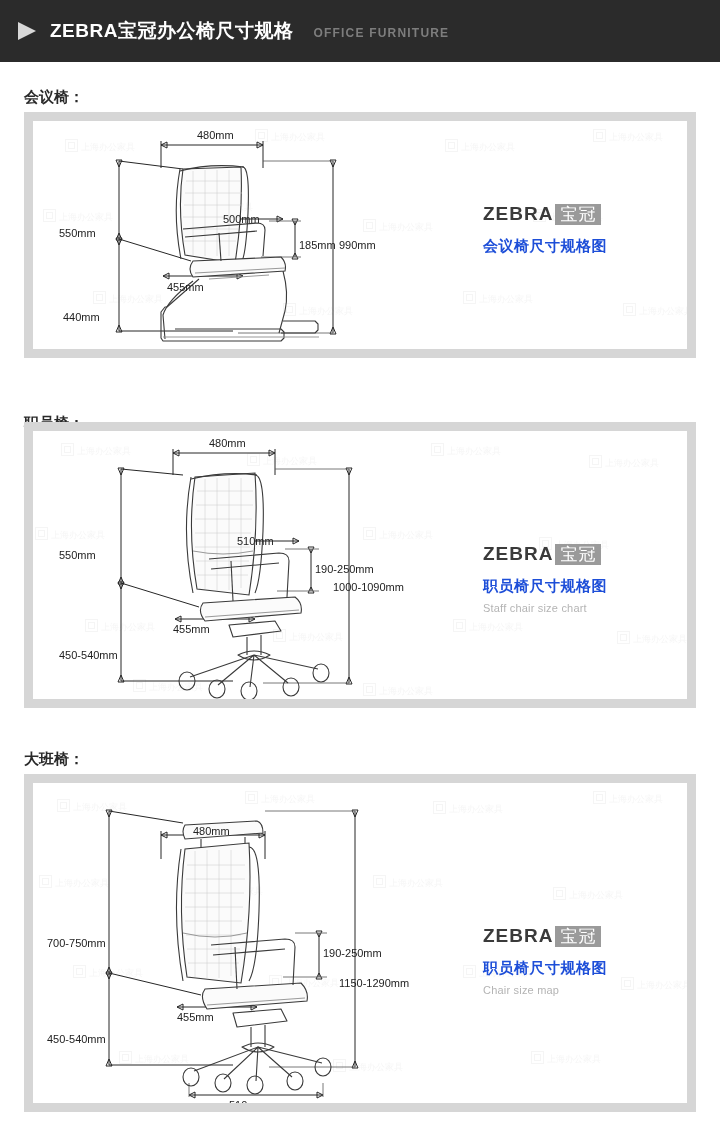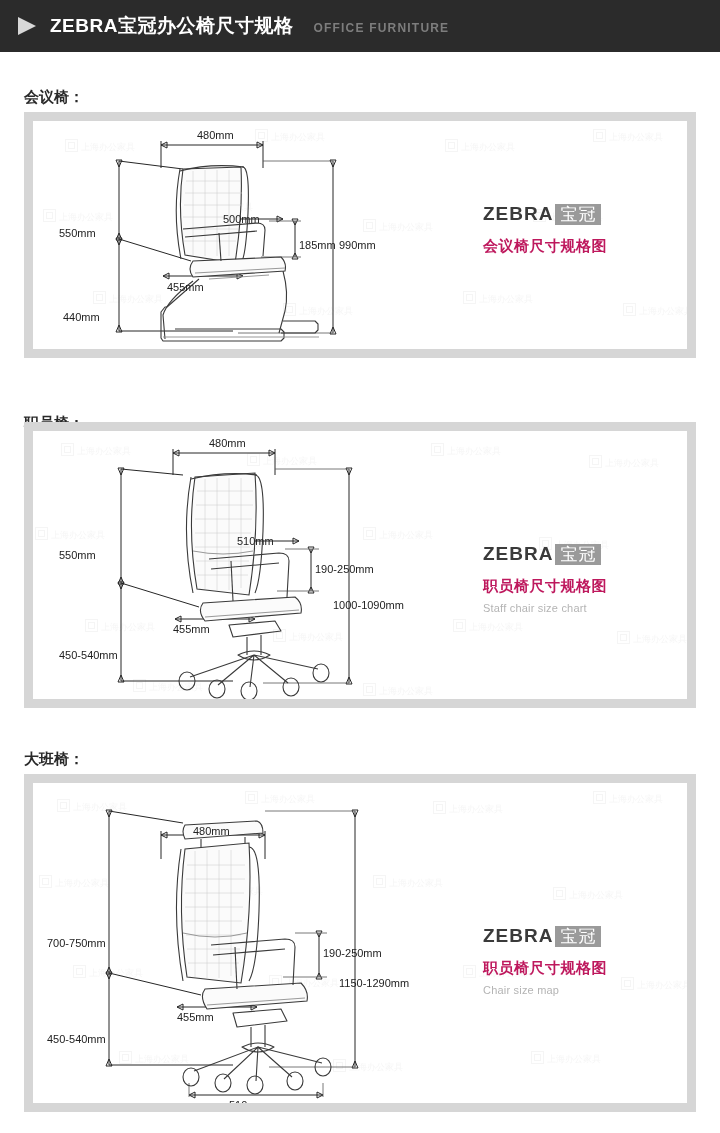--- a/index.html
+++ b/index.html
@@ -6,21 +6,21 @@
   body{
     width:720px;height:1133px;
     background:#ffffff;
     font-family:"Liberation Sans","DejaVu Sans",sans-serif;
     color:#1a1a1a;
     overflow:hidden;
     position:relative;
   }
   
   .header{
-    position:absolute;left:0;top:0;width:720px;height:52px;
+    position:absolute;left:0;top:0;width:720px;height:62px;
     background:#2b2b2b;
     display:flex;align-items:center;
   }
   .header .arrow{
     margin-left:18px;margin-right:14px;
     width:0;height:0;
     border-top:9px solid transparent;
     border-bottom:9px solid transparent;
     border-left:18px solid #d8d8d8;
   }
@@ -78,21 +78,21 @@
   }
   .brand .zb{
     display:inline-block;
     font-size:19px;letter-spacing:1px;color:#3a3a3a;font-weight:normal;
   }
   .brand .zb b{font-weight:bold;}
   .brand .zb .cn{
     background:#9a9a9a;color:#ffffff;padding:1px 5px;margin-left:2px;font-size:17px;
   }
   .brand .cn-line{
-    font-size:15px;color:#be185d;margin-top:11px;font-weight:bold;letter-spacing:.5px;
+    font-size:15px;color:#1d4ed8;margin-top:11px;font-weight:bold;letter-spacing:.5px;
   }
   .brand .en-line{
     font-size:11px;color:#b4b4b4;margin-top:6px;letter-spacing:.2px;
   }
 
   
   .dim-label{
     position:absolute;font-size:11px;color:#222;white-space:nowrap;
   }
   svg.draw{position:absolute;left:0;top:0;overflow:visible;}
@@ -294,21 +294,21 @@
       <ellipse class="chair" cx="184" cy="258" rx="8" ry="9"></ellipse>
       <ellipse class="chair" cx="216" cy="260" rx="8" ry="9"></ellipse>
       <ellipse class="chair" cx="258" cy="256" rx="8" ry="9"></ellipse>
       <ellipse class="chair" cx="288" cy="242" rx="8" ry="9"></ellipse>
     </svg>
 
     <div class="dim-label" style="left:176px;top:6px;">480mm</div>
     <div class="dim-label" style="left:26px;top:118px;">550mm</div>
     <div class="dim-label" style="left:204px;top:104px;">510mm</div>
     <div class="dim-label" style="left:282px;top:132px;">190-250mm</div>
-    <div class="dim-label" style="left:300px;top:168px;">1000-1090mm</div>
+    <div class="dim-label" style="left:300px;top:150px;">1000-1090mm</div>
     <div class="dim-label" style="left:140px;top:192px;">455mm</div>
     <div class="dim-label" style="left:26px;top:218px;">450-540mm</div>
 
     <div class="brand" style="left:450px;top:112px;">
       <div class="zb"><b>ZEBRA</b><span class="cn">宝冠</span></div>
       <div class="cn-line">职员椅尺寸规格图</div>
       <div class="en-line">Staff chair size chart</div>
     </div>
 
   </div>

